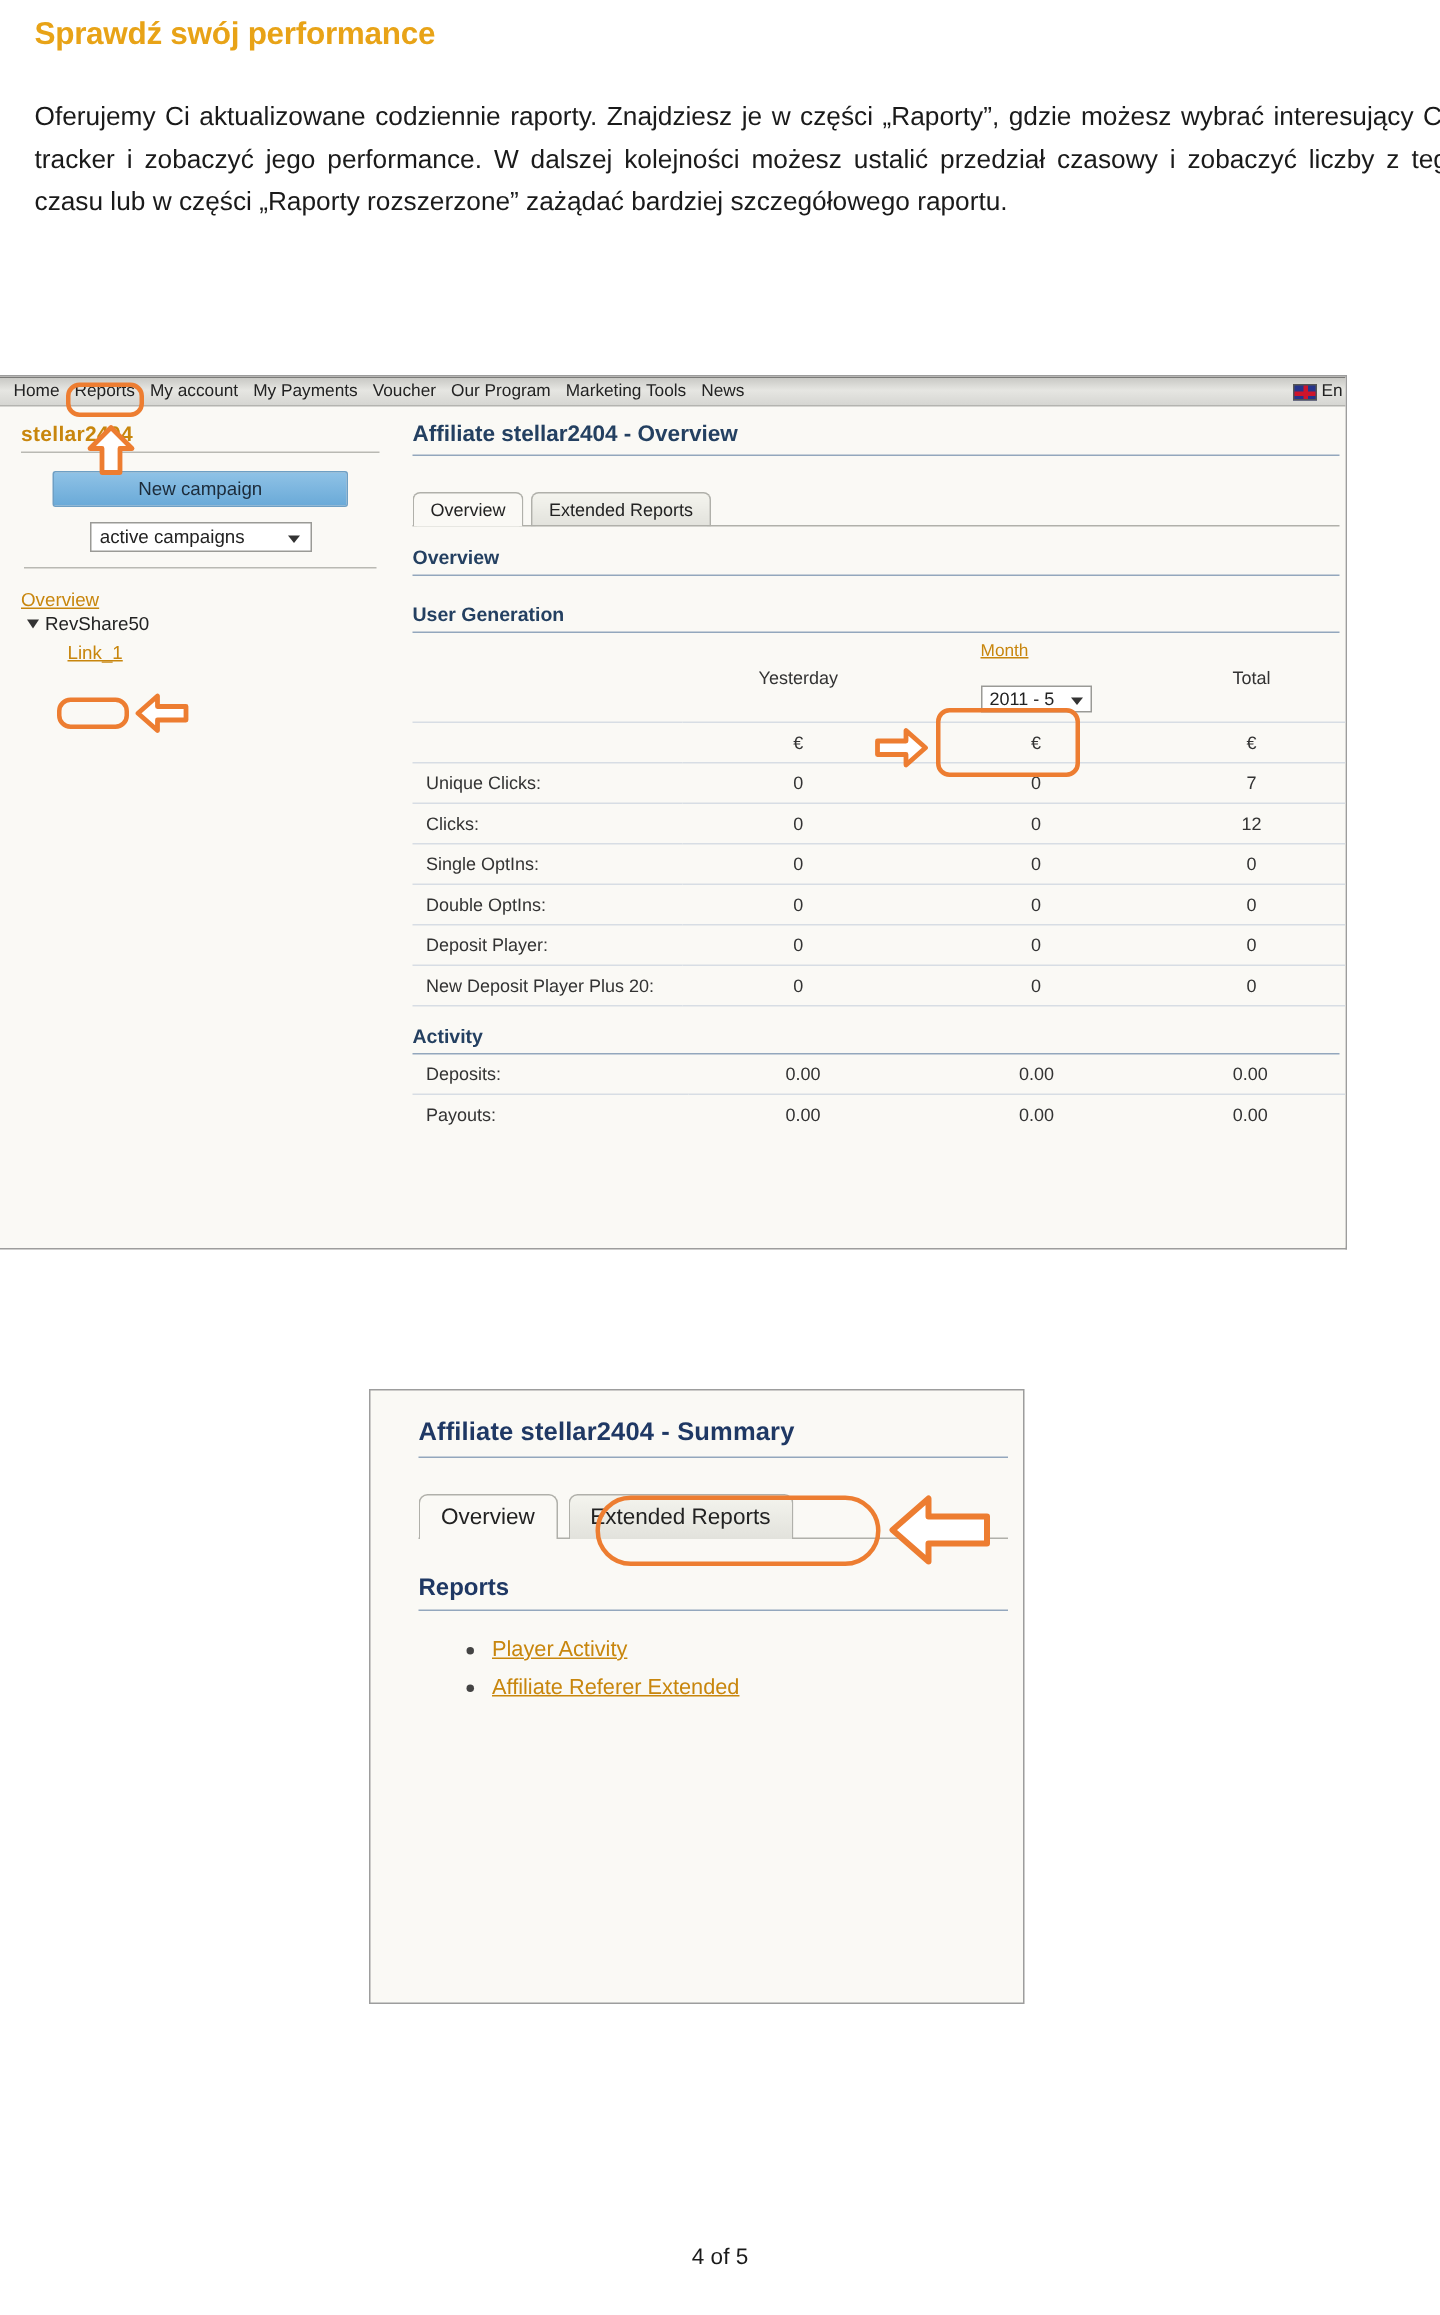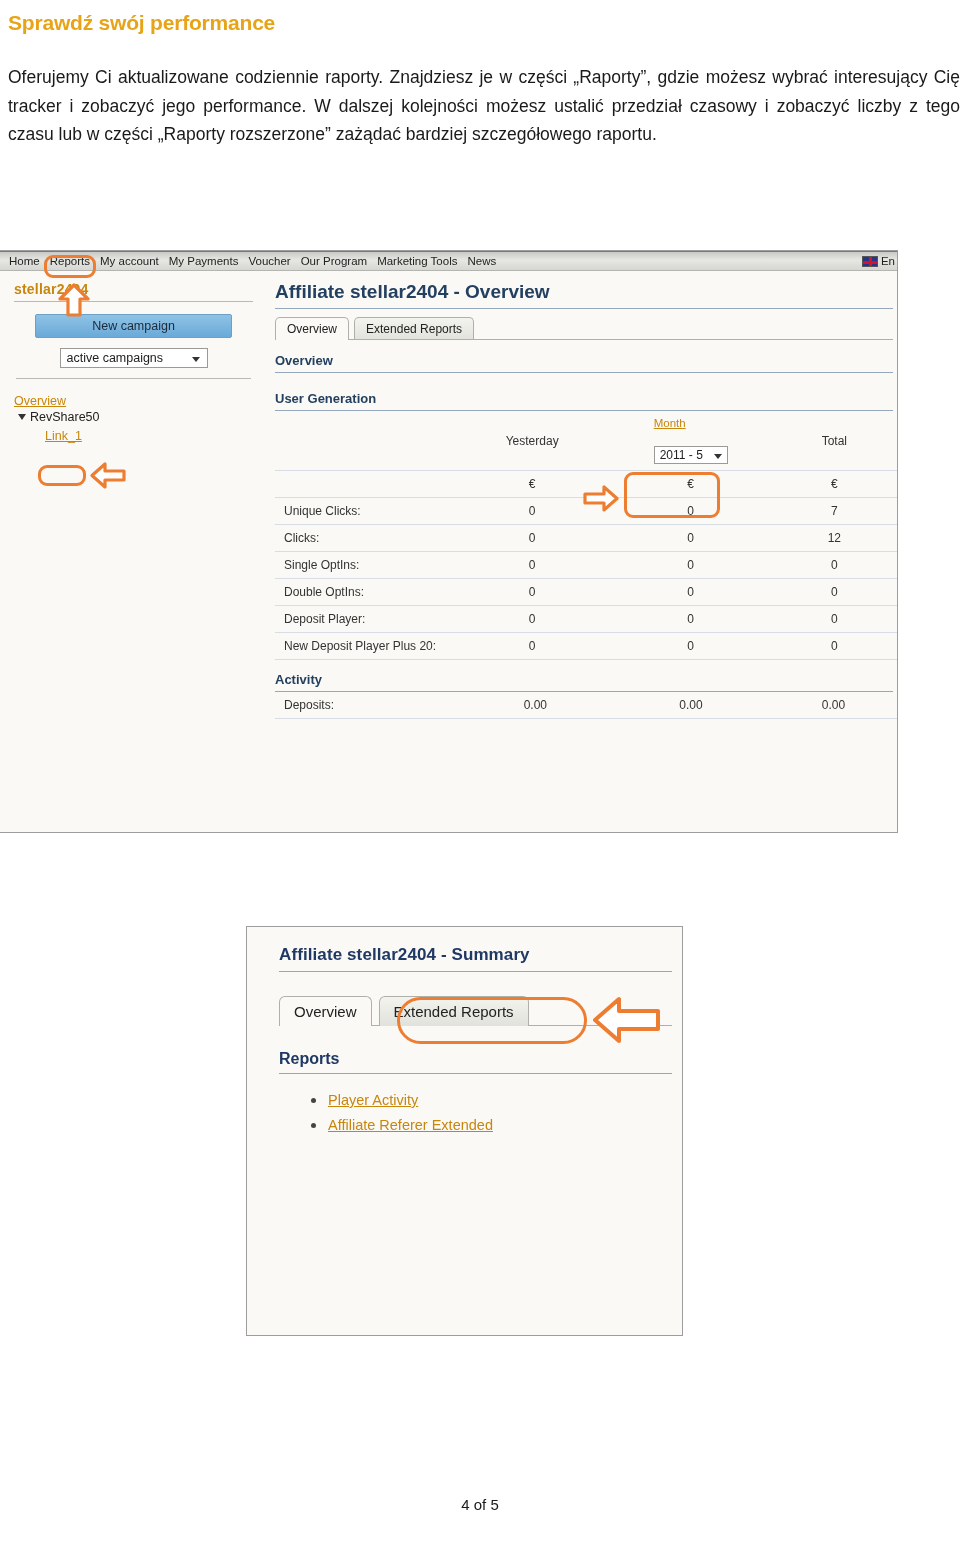--- a/index.html
+++ b/index.html
@@ -7,21 +7,21 @@
   body {
     width: 960px;
     height: 1543px;
     background: #ffffff;
     font-family: "Liberation Sans", sans-serif;
     position: relative;
     overflow: hidden;
   }
 
   
-  .doc { padding: 6px 6px 0 8px; }
+  .doc { padding: 6px 6px 0 23px; }
 
   .doc-heading {
     color: #E8A317;
     font-size: 21px;
     font-weight: bold;
     letter-spacing: -0.2px;
     margin: 4px 0 0 0;
     line-height: 1.2;
   }
 
@@ -165,25 +165,25 @@
   }
 
   
   .main {
     flex: 1;
     padding: 10px 0 0 10px;
     background: #FAF9F5;
   }
   .panel-title {
     color: #244061;
-    font-size: 19px;
+    font-size: 15px;
     font-weight: bold;
     border-bottom: 1px solid #93a7bd;
     padding-bottom: 5px;
-    margin-bottom: 8px;
+    margin-bottom: 24px;
     margin-right: 4px;
   }
   .tabs { display: flex; align-items: flex-end; gap: 5px; position: relative; }
   .tab {
     font-size: 12px;
     color: #222;
     padding: 4px 11px 4px 11px;
     border: 1px solid #b0b0aa;
     border-bottom: none;
     border-radius: 5px 5px 0 0;
@@ -447,20 +447,26 @@
       <div class="sec-head" style="margin-top:12px;">Activity</div>
 
       <table class="dt">
         <tbody>
             <tr class="rule">
           <td class="lbl">Deposits:</td>
           <td class="col-yesterday">0.00</td>
           <td class="col-month">0.00</td>
           <td class="col-total">0.00</td>
         </tr>
+        <tr>
+          <td class="lbl">Payouts:</td>
+          <td class="col-yesterday">0.00</td>
+          <td class="col-month">0.00</td>
+          <td class="col-total">0.00</td>
+        </tr>
       </tbody>
         </table>
 
     </div>
   </div>
 </div>
 
 <div class="anno-box" style="left:44px; top:255px; width:52px; height:23px;"></div>
 
 <svg class="anno-arrow" style="left:57px; top:283px;" width="34" height="34" viewBox="0 0 34 34">

